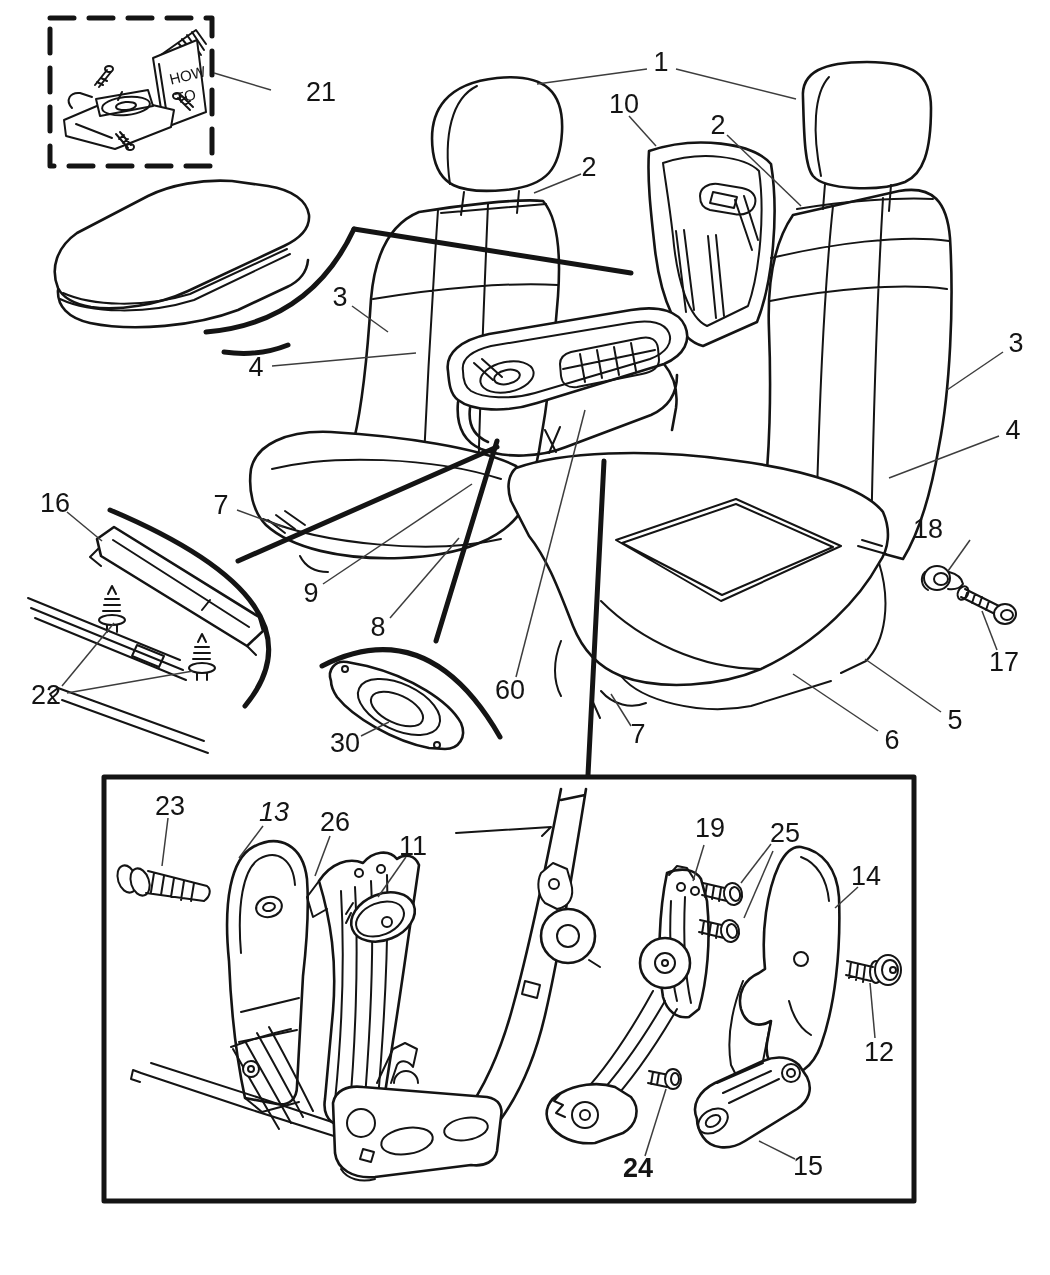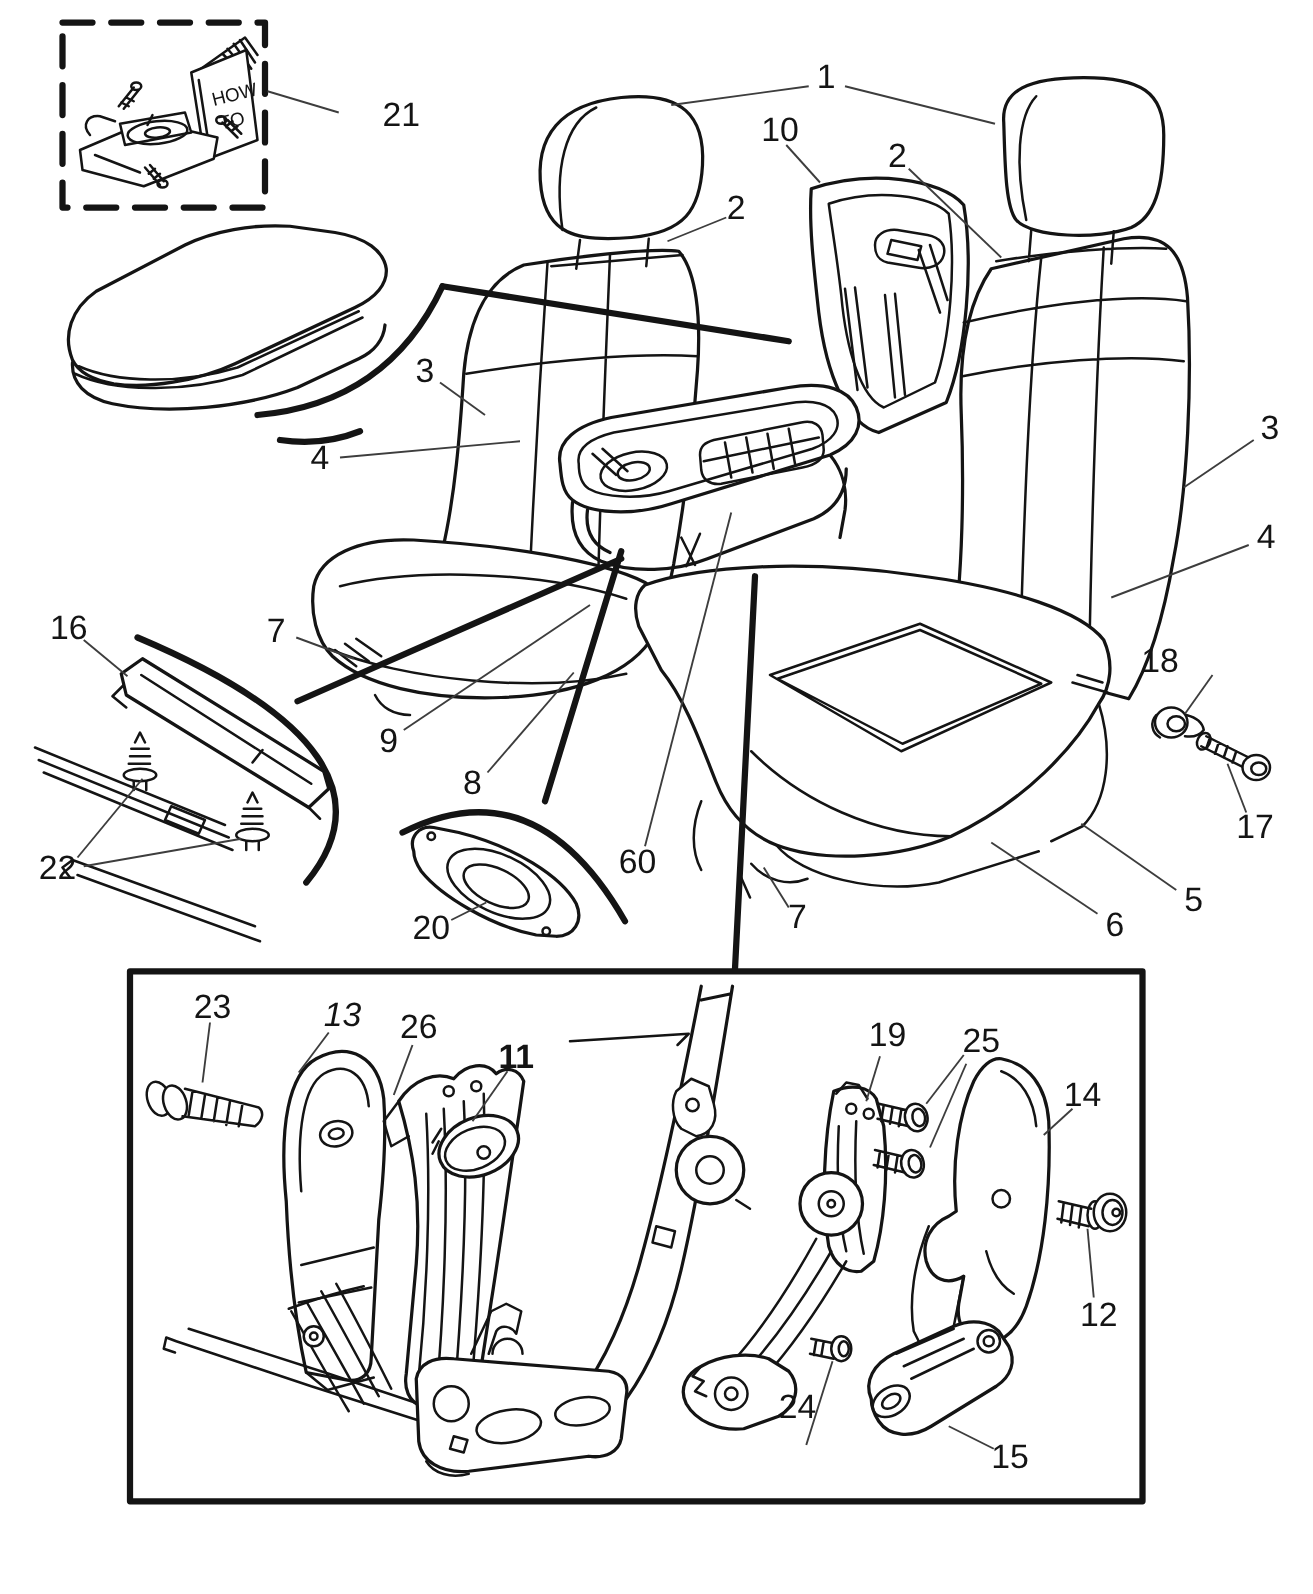--- a/index.html
+++ b/index.html
@@ -297,30 +297,30 @@
       <div class="callout" style="left: 340px; top: 297px;">3</div>
       <div class="callout" style="left: 256px; top: 367px;">4</div>
       <div class="callout" style="left: 1016px; top: 343px;">3</div>
       <div class="callout" style="left: 1013px; top: 430px;">4</div>
       <div class="callout" style="left: 55px; top: 503px;">16</div>
       <div class="callout" style="left: 221px; top: 505px;">7</div>
       <div class="callout" style="left: 311px; top: 593px;">9</div>
       <div class="callout" style="left: 378px; top: 627px;">8</div>
       <div class="callout" style="left: 510px; top: 690px;">60</div>
       <div class="callout" style="left: 638px; top: 734px;">7</div>
-      <div class="callout" style="left: 345px; top: 743px;">20</div>
+      <div class="callout" style="left: 345px; top: 743px;">30</div>
       <div class="callout" style="left: 892px; top: 740px;">6</div>
       <div class="callout" style="left: 955px; top: 720px;">5</div>
       <div class="callout" style="left: 928px; top: 529px;">18</div>
       <div class="callout" style="left: 1004px; top: 662px;">17</div>
       <div class="callout" style="left: 46px; top: 695px;">22</div>
       <div class="callout" style="left: 170px; top: 806px;">23</div>
       <div class="callout" style="left: 274px; top: 812px; font-style: italic;">13</div>
       <div class="callout" style="left: 335px; top: 822px;">26</div>
-      <div class="callout" style="left: 413px; top: 846px; font-weight: bold;">11</div>
+      <div class="callout" style="left: 413px; top: 846px;">11</div>
       <div class="callout" style="left: 710px; top: 828px;">19</div>
       <div class="callout" style="left: 785px; top: 833px; text-align: right;">25</div>
       <div class="callout" style="left: 866px; top: 876px;">14</div>
       <div class="callout" style="left: 879px; top: 1052px;">12</div>
-      <div class="callout" style="left: 638px; top: 1126px;">24</div>
+      <div class="callout" style="left: 638px; top: 1168px; font-weight: bold;">24</div>
       <div class="callout" style="left: 808px; top: 1166px;">15</div>
     </div>
 </div>
 
 </body></html>

